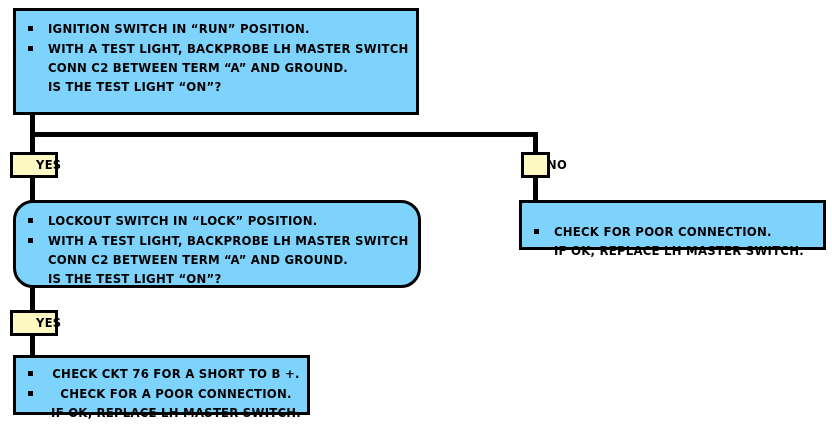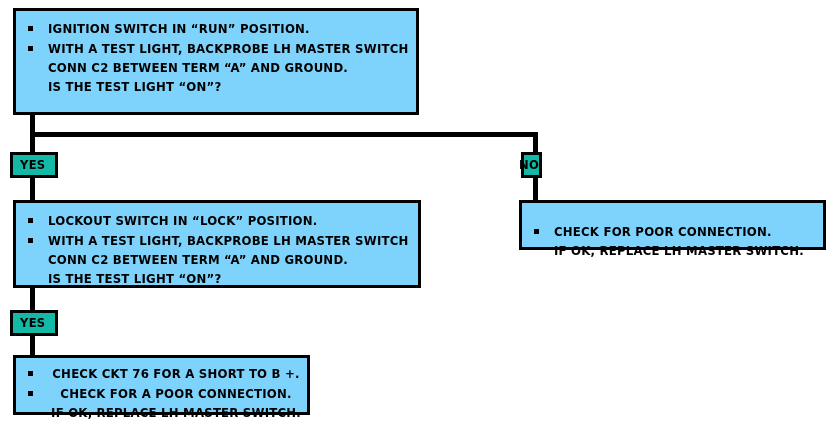--- a/index.html
+++ b/index.html
@@ -59,25 +59,25 @@
   }
   .line.cont {
     padding-left: 0;
   }
 
   
   .tag {
     position: absolute;
     box-sizing: border-box;
     border: 3px solid #000000;
-    background: #14b8a6;
+    background: #fef9c3;
     display: flex;
     align-items: center;
     justify-content: flex-start;
-    padding-left: 7px;
+    padding-left: 23px;
     z-index: 3;
   }
   .tag span {
     font-size: 11.5px;
     font-weight: bold;
     color: #000000;
     letter-spacing: 0.3px;
   }
 
   
@@ -122,25 +122,25 @@
           <span class="line cont">IS THE TEST LIGHT “ON”?</span>
         </li>
       </ul>
     </div>
   </div>
 
   <div class="tag" style="left:10px; top:152px; width:48px; height:26px;">
     <span>YES</span>
   </div>
 
-  <div class="tag" style="left:521px; top:152px; width:21px; height:26px;justify-content:flex-end;">
+  <div class="tag" style="left:521px; top:152px; width:21px; height:26px;">
     <span>NO</span>
   </div>
 
-  <div class="box" style="left:13px; top:200px; width:408px; height:88px;">
+  <div class="box" style="left:13px; top:200px; width:408px; height:88px;border-radius:20px;">
     <div class="box-inner">
       <ul class="blist">
         <li class="bitem">
           <span class="bullet"></span>
           <span class="line">LOCKOUT SWITCH IN “LOCK” POSITION.</span>
         </li>
         <li class="bitem">
           <span class="bullet"></span>
           <span class="line">WITH A TEST LIGHT, BACKPROBE LH MASTER SWITCH</span>
           <span class="line cont">CONN C2 BETWEEN TERM “A” AND GROUND.</span>

